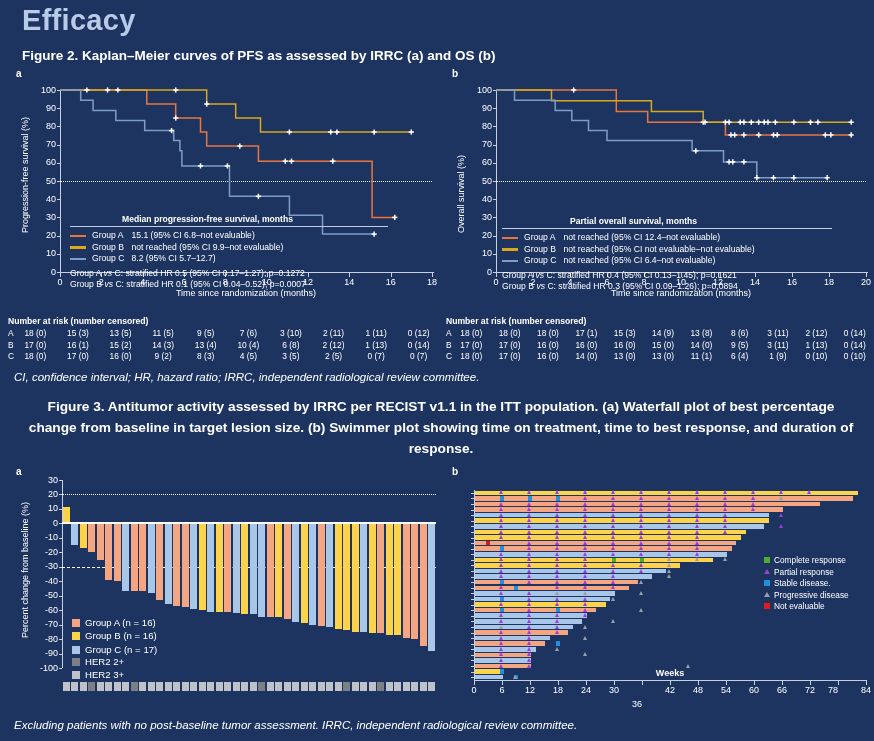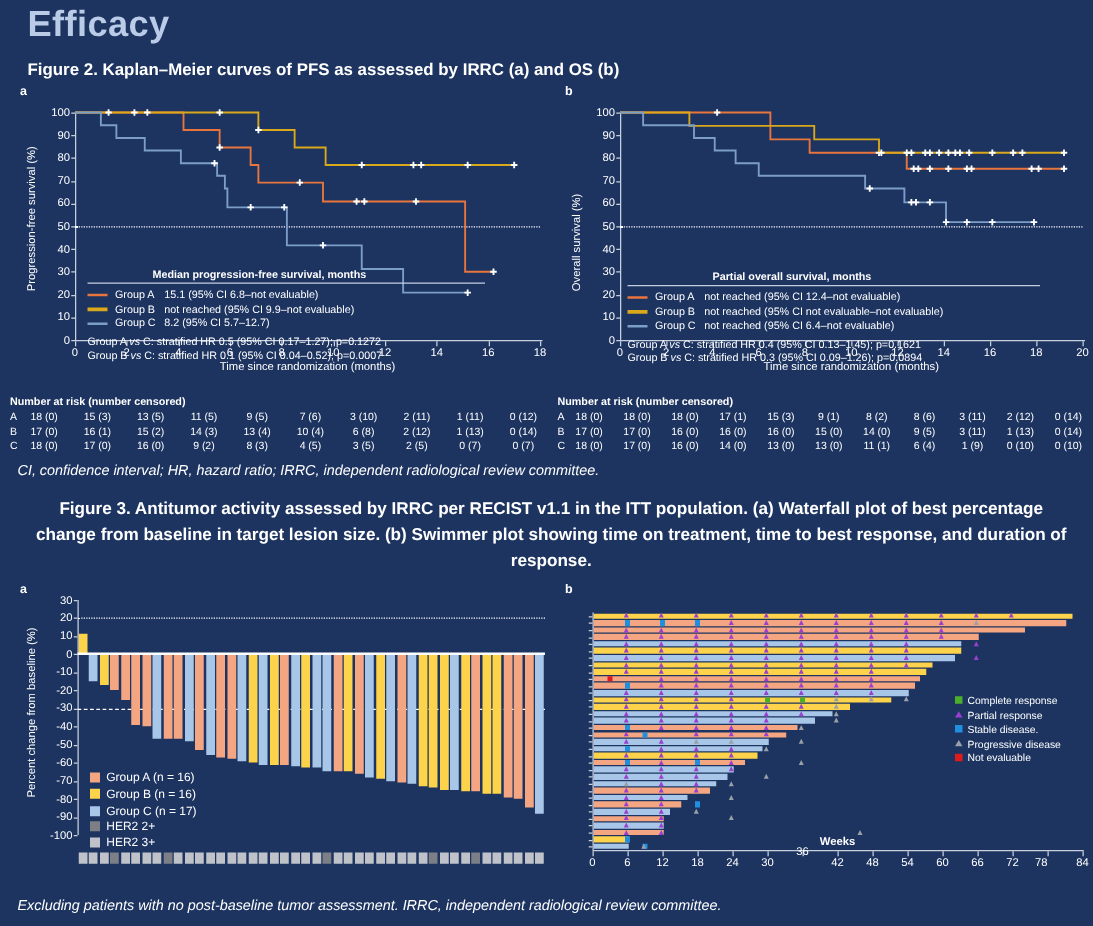--- a/index.html
+++ b/index.html
@@ -522,22 +522,22 @@
       <div class="rhdr">Number at risk (number censored)</div>
       <table>
         <tbody>
           <tr>
             <td class="rowlab">A</td>
             <td style="width:9.09%">18 (0)</td>
             <td style="width:9.09%">18 (0)</td>
             <td style="width:9.09%">18 (0)</td>
             <td style="width:9.09%">17 (1)</td>
             <td style="width:9.09%">15 (3)</td>
-            <td style="width:9.09%">9 (1)</td>
-            <td style="width:9.09%">8 (2)</td>
+            <td style="width:9.09%">14 (9)</td>
+            <td style="width:9.09%">13 (8)</td>
             <td style="width:9.09%">8 (6)</td>
             <td style="width:9.09%">3 (11)</td>
             <td style="width:9.09%">2 (12)</td>
             <td style="width:9.09%">0 (14)</td>
           </tr>
           <tr>
             <td class="rowlab">B</td>
             <td style="width:9.09%">17 (0)</td>
             <td style="width:9.09%">17 (0)</td>
             <td style="width:9.09%">16 (0)</td>
@@ -712,21 +712,21 @@
       <div class="tick-text" style="left: 42px; top: 219px; width: 20px; text-align: center;">6</div>
       <div class="tick" style="left: 80px; top: 215px; width: 1px; height: 3.5px;"></div>
       <div class="tick-text" style="left: 70px; top: 219px; width: 20px; text-align: center;">12</div>
       <div class="tick" style="left: 108px; top: 215px; width: 1px; height: 3.5px;"></div>
       <div class="tick-text" style="left: 98px; top: 219px; width: 20px; text-align: center;">18</div>
       <div class="tick" style="left: 136px; top: 215px; width: 1px; height: 3.5px;"></div>
       <div class="tick-text" style="left: 126px; top: 219px; width: 20px; text-align: center;">24</div>
       <div class="tick" style="left: 164px; top: 215px; width: 1px; height: 3.5px;"></div>
       <div class="tick-text" style="left: 154px; top: 219px; width: 20px; text-align: center;">30</div>
       <div class="tick" style="left: 192px; top: 215px; width: 1px; height: 3.5px;"></div>
-      <div class="tick-text" style="left: 182px; top: 210px; width: 20px; text-align: center;">36</div>
+      <div class="tick-text" style="left: 182px; top: 233px; width: 20px; text-align: left;">36</div>
       <div class="tick" style="left: 220px; top: 215px; width: 1px; height: 3.5px;"></div>
       <div class="tick-text" style="left: 210px; top: 219px; width: 20px; text-align: center;">42</div>
       <div class="tick" style="left: 248px; top: 215px; width: 1px; height: 3.5px;"></div>
       <div class="tick-text" style="left: 238px; top: 219px; width: 20px; text-align: center;">48</div>
       <div class="tick" style="left: 276px; top: 215px; width: 1px; height: 3.5px;"></div>
       <div class="tick-text" style="left: 266px; top: 219px; width: 20px; text-align: center;">54</div>
       <div class="tick" style="left: 304px; top: 215px; width: 1px; height: 3.5px;"></div>
       <div class="tick-text" style="left: 294px; top: 219px; width: 20px; text-align: center;">60</div>
       <div class="tick" style="left: 332px; top: 215px; width: 1px; height: 3.5px;"></div>
       <div class="tick-text" style="left: 322px; top: 219px; width: 20px; text-align: center;">66</div>

